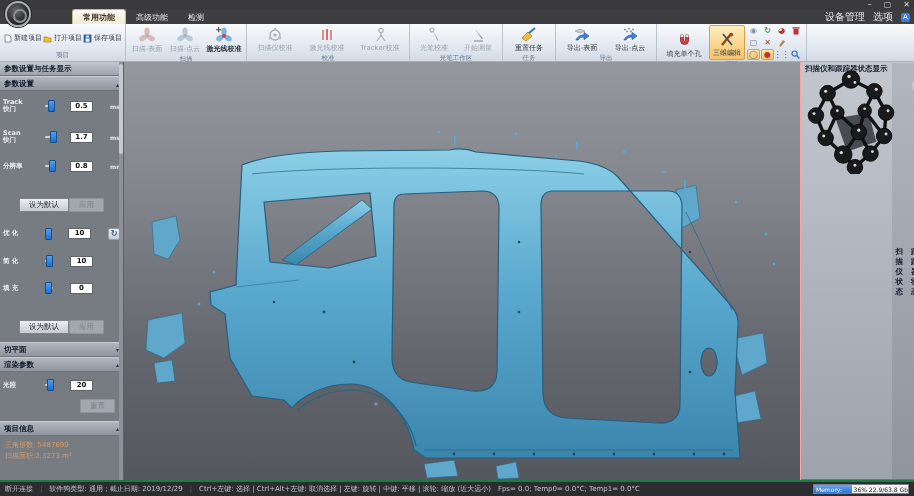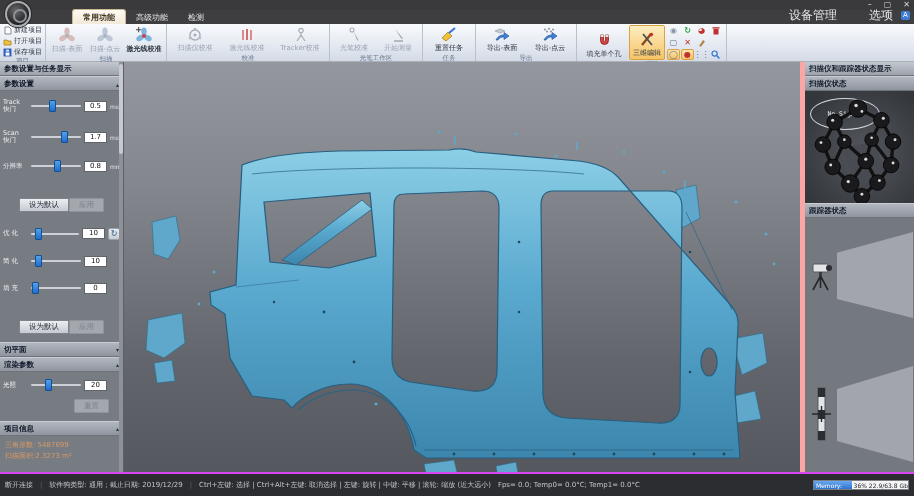--- a/index.html
+++ b/index.html
@@ -13,52 +13,52 @@
   .logo { position:absolute; top:1px; left:5px; width:26px; height:26px; border-radius:50%;
           background:radial-gradient(circle at 40% 35%, #6a6a6e, #1f1f22 70%); border:2px solid #aaadb2;
           box-shadow:0 0 0 1px #2a2a2c; z-index:60; }
   .logo::after { content:""; position:absolute; left:6px; top:6px; width:10px; height:10px; border-radius:50%; border:2px solid #8e9196; }
 
   
   .tabrow { position:absolute; top:10px; left:0; right:0; height:14px; background:#3e3e41; display:flex; align-items:flex-end; padding-left:72px; }
   .tab { font-size:8px; color:#e6e6e8; padding:2px 10px 1px; cursor:default; }
   .tab.active { background:linear-gradient(#fdfaf3,#f2ead9); color:#3d3220; border:1px solid #c8b98f; border-bottom:none; border-radius:3px 3px 0 0; font-weight:bold;font-family:Liberation Serif, serif; }
   .tabrow-right { margin-left:auto; display:flex; align-items:center; gap:8px; padding-right:4px; }
-  .menu-item { font-size:12px; color:#e6e6e8;margin-left:24px; }
+  .menu-item { font-size:10px; color:#e6e6e8; }
   .help-badge { width:9px; height:9px; border-radius:2px; background:#3f7cd4; color:#fff; font-size:7px; line-height:9px; text-align:center; }
 
   
   .ribbon { position:absolute; top:24px; left:0; right:0; height:38px; display:flex;
             background:linear-gradient(#f8fafc,#e5eaf2 55%,#d4dbe6); border-bottom:1px solid #a8b0bc; }
   .rgroup { display:flex; flex-direction:column; border-right:1px solid #b9c1cc; padding:1px 2px 0; }
   .rbtns { flex:1; display:flex; align-items:stretch; }
   .rlabel { text-align:center; font-size:6.5px; color:#68788f; padding:0 2px 1px; white-space:nowrap; }
   .rb-large { width:46px; display:flex; flex-direction:column; align-items:center; justify-content:flex-end; gap:1px;
               padding:2px 1px 1px; font-size:7px; color:#2e3540; white-space:nowrap; border-radius:2px; }
   .rb-large.disabled { color:#9aa3b0; }
   .rb-large.hl { background:linear-gradient(#fdeec0,#f6c468); border:1px solid #dba23f; }
-  .col3 { display:flex; flex-direction:column; justify-content:center; gap:1px; padding:0 1px; }
+  .col3 { display:flex; flex-direction:row; justify-content:center; gap:1px; padding:0 1px; }
   .rb-small { display:flex; align-items:center; gap:2px; font-size:7px; color:#2e3540; white-space:nowrap; }
   .minigrid { display:grid; grid-template-columns:repeat(4,13px); grid-auto-rows:11px; gap:1px; align-content:center; padding:0 2px; }
   .mini { display:flex; align-items:center; justify-content:center; font-size:8px; line-height:1; border-radius:2px; }
   .mini.hl { background:linear-gradient(#fde4a8,#f6c468); border:1px solid #dba23f; }
   .g-green { color:#27a23b; font-weight:bold; } .g-red { color:#c23030; } .g-gray { color:#5d6f88; } .g-dim { color:#8a94a2; }
 
   
   .main { position:absolute; top:62px; left:0; right:0; height:418px; display:flex; }
   .left-panel { width:124px; background:#777b82; border-right:1px solid #5c6067; display:flex; flex-direction:column; position:relative; }
-  .right-panel { width:114px; background:#777b82; border-left:5px solid #fca5a5; display:flex; flex-direction:column; }
+  .right-panel { width:114px; background:#777b82; border-left:1px solid #fca5a5; display:flex; flex-direction:row; }
   .viewport { flex:1; position:relative; background:linear-gradient(#94979e, #83868d 30%, #62656b 72%, #54575d); overflow:hidden; }
 
   .panel-title { background:linear-gradient(#c3c8cf,#9da3ac); color:#141e2c; font-size:7.5px; font-weight:bold; padding:2px 4px 1px; border-bottom:1px solid #6f747b; white-space:nowrap; }
   .section-h { background:linear-gradient(#b2b7bf,#8f959e); color:#10192a; font-size:7.5px; font-weight:bold; padding:2px 4px 1px;
                border-top:1px solid #c9cdd3; border-bottom:1px solid #6f747b; display:flex; justify-content:space-between; align-items:center; }
   .section-h .arr { font-size:6px; color:#2c3440; }
 
-  .srow { display:flex; align-items:center; gap:3px; padding:0 3px; margin:8px 0; }
+  .srow { display:flex; align-items:center; gap:17px; padding:0 3px; margin:8px 0;font-weight:bold; }
   .slabel { width:25px; font-size:6.5px; color:#eef0f4; line-height:1.15; white-space:pre-line; }
   .strack { flex:1; position:relative; height:2px; background:#cdd1d7; border-radius:1px; }
   .sthumb { position:absolute; top:-5px; width:7px; height:12px; background:linear-gradient(#54a0ea,#1e6ecf); border:1px solid #14508f; border-radius:1px; }
   .vbox { width:23px; height:11px; background:#fff; border:1px solid #5f646b; font-size:7px; line-height:9px; text-align:center; color:#111; }
   .unit { font-size:6px; color:#e3e6ea; width:10px; }
   .cyc { width:12px; height:12px; border:1px solid #9aa0a8; background:linear-gradient(#e8eaee,#c8ccd3); color:#2a5d8a; font-size:8px; line-height:10px; text-align:center; border-radius:2px; }
   .btnrow { display:flex; justify-content:center; margin:18px 0 8px; }
   .pbtn { background:linear-gradient(#eceef1,#c6cad1); border:1px solid #7f848c; font-size:7.5px; padding:1px 9px; color:#1d2430; border-radius:1px; }
   .pbtn.disabled { background:#a3a7ae; color:#7e838b; border-color:#90949b; }
   .info-body { padding:4px 5px; font-size:7px; color:#d89a66; line-height:1.6; }
@@ -69,21 +69,21 @@
   
   .scanner-img { height:112px; background:radial-gradient(circle at 55% 55%, #54575d, #33363b 85%); position:relative; }
   .nosignal { position:absolute; left:5px; top:7px; width:70px; height:32px; border:1px solid #d4d8dd; border-radius:50%;
               color:#e8ebef; font-size:6.5px; font-family:"DejaVu Sans Mono","Liberation Mono",monospace; display:flex; align-items:center; justify-content:center; }
   .tracker-area { flex:1; background:#74787f; position:relative; }
   .fov { position:absolute; background:#a2a6ac; }
   .fov1 { left:32px; top:14px; width:76px; height:86px; clip-path:polygon(0 24%, 100% 0, 100% 100%, 0 78%); }
   .fov2 { left:32px; top:148px; width:76px; height:96px; clip-path:polygon(0 24%, 100% 0, 100% 100%, 0 78%); }
 
   
-  .statusbar { position:absolute; left:0; right:0; bottom:0; height:24px; background:#2b2d30; border-top:2px solid #d946ef;
+  .statusbar { position:absolute; left:0; right:0; bottom:0; height:16px; background:#2b2d30; border-top:2px solid #15803d;
                display:flex; align-items:center; gap:7px; padding:0 5px; font-size:7px; color:#c2c6cc; white-space:nowrap; }
   .sep { color:#5c6066; }
   .membox { margin-left:auto; width:96px; height:10px; background:#f4f4f4; border:1px solid #7a7e84; display:flex; align-items:center; overflow:hidden; }
   .memfill { height:100%; background:linear-gradient(#6aa9ef,#2d72cf); color:#fff; font-size:6px; line-height:10px; padding-left:2px; white-space:nowrap; }
   .memtext { color:#1c1e22; font-size:6px; padding-left:2px; white-space:nowrap; }
 </style>
 </head>
 <body>
 
 <div class="window">
@@ -400,21 +400,21 @@
           <span class="arr">▴</span>
       </div>
       <div class="srow">
         <span class="slabel">光照</span>
         <div class="strack">
             <div class="sthumb" style="left:27%"></div>
           </div>
         <div class="vbox">20</div>
         <span class="unit"></span>
       </div>
-      <div class="btnrow" style="justify-content:flex-end;padding-right:14px;margin-top:0">
+      <div class="btnrow" style="justify-content:flex-end;padding-right:8px;margin-top:0">
         <button class="pbtn disabled">重置</button>
       </div>
 
       <div class="section-h">
         <span>项目信息</span>
           <span class="arr">▴</span>
       </div>
       <div class="info-body">
         <div><span>三角形数:</span>
              <span>5487699</span></div>

